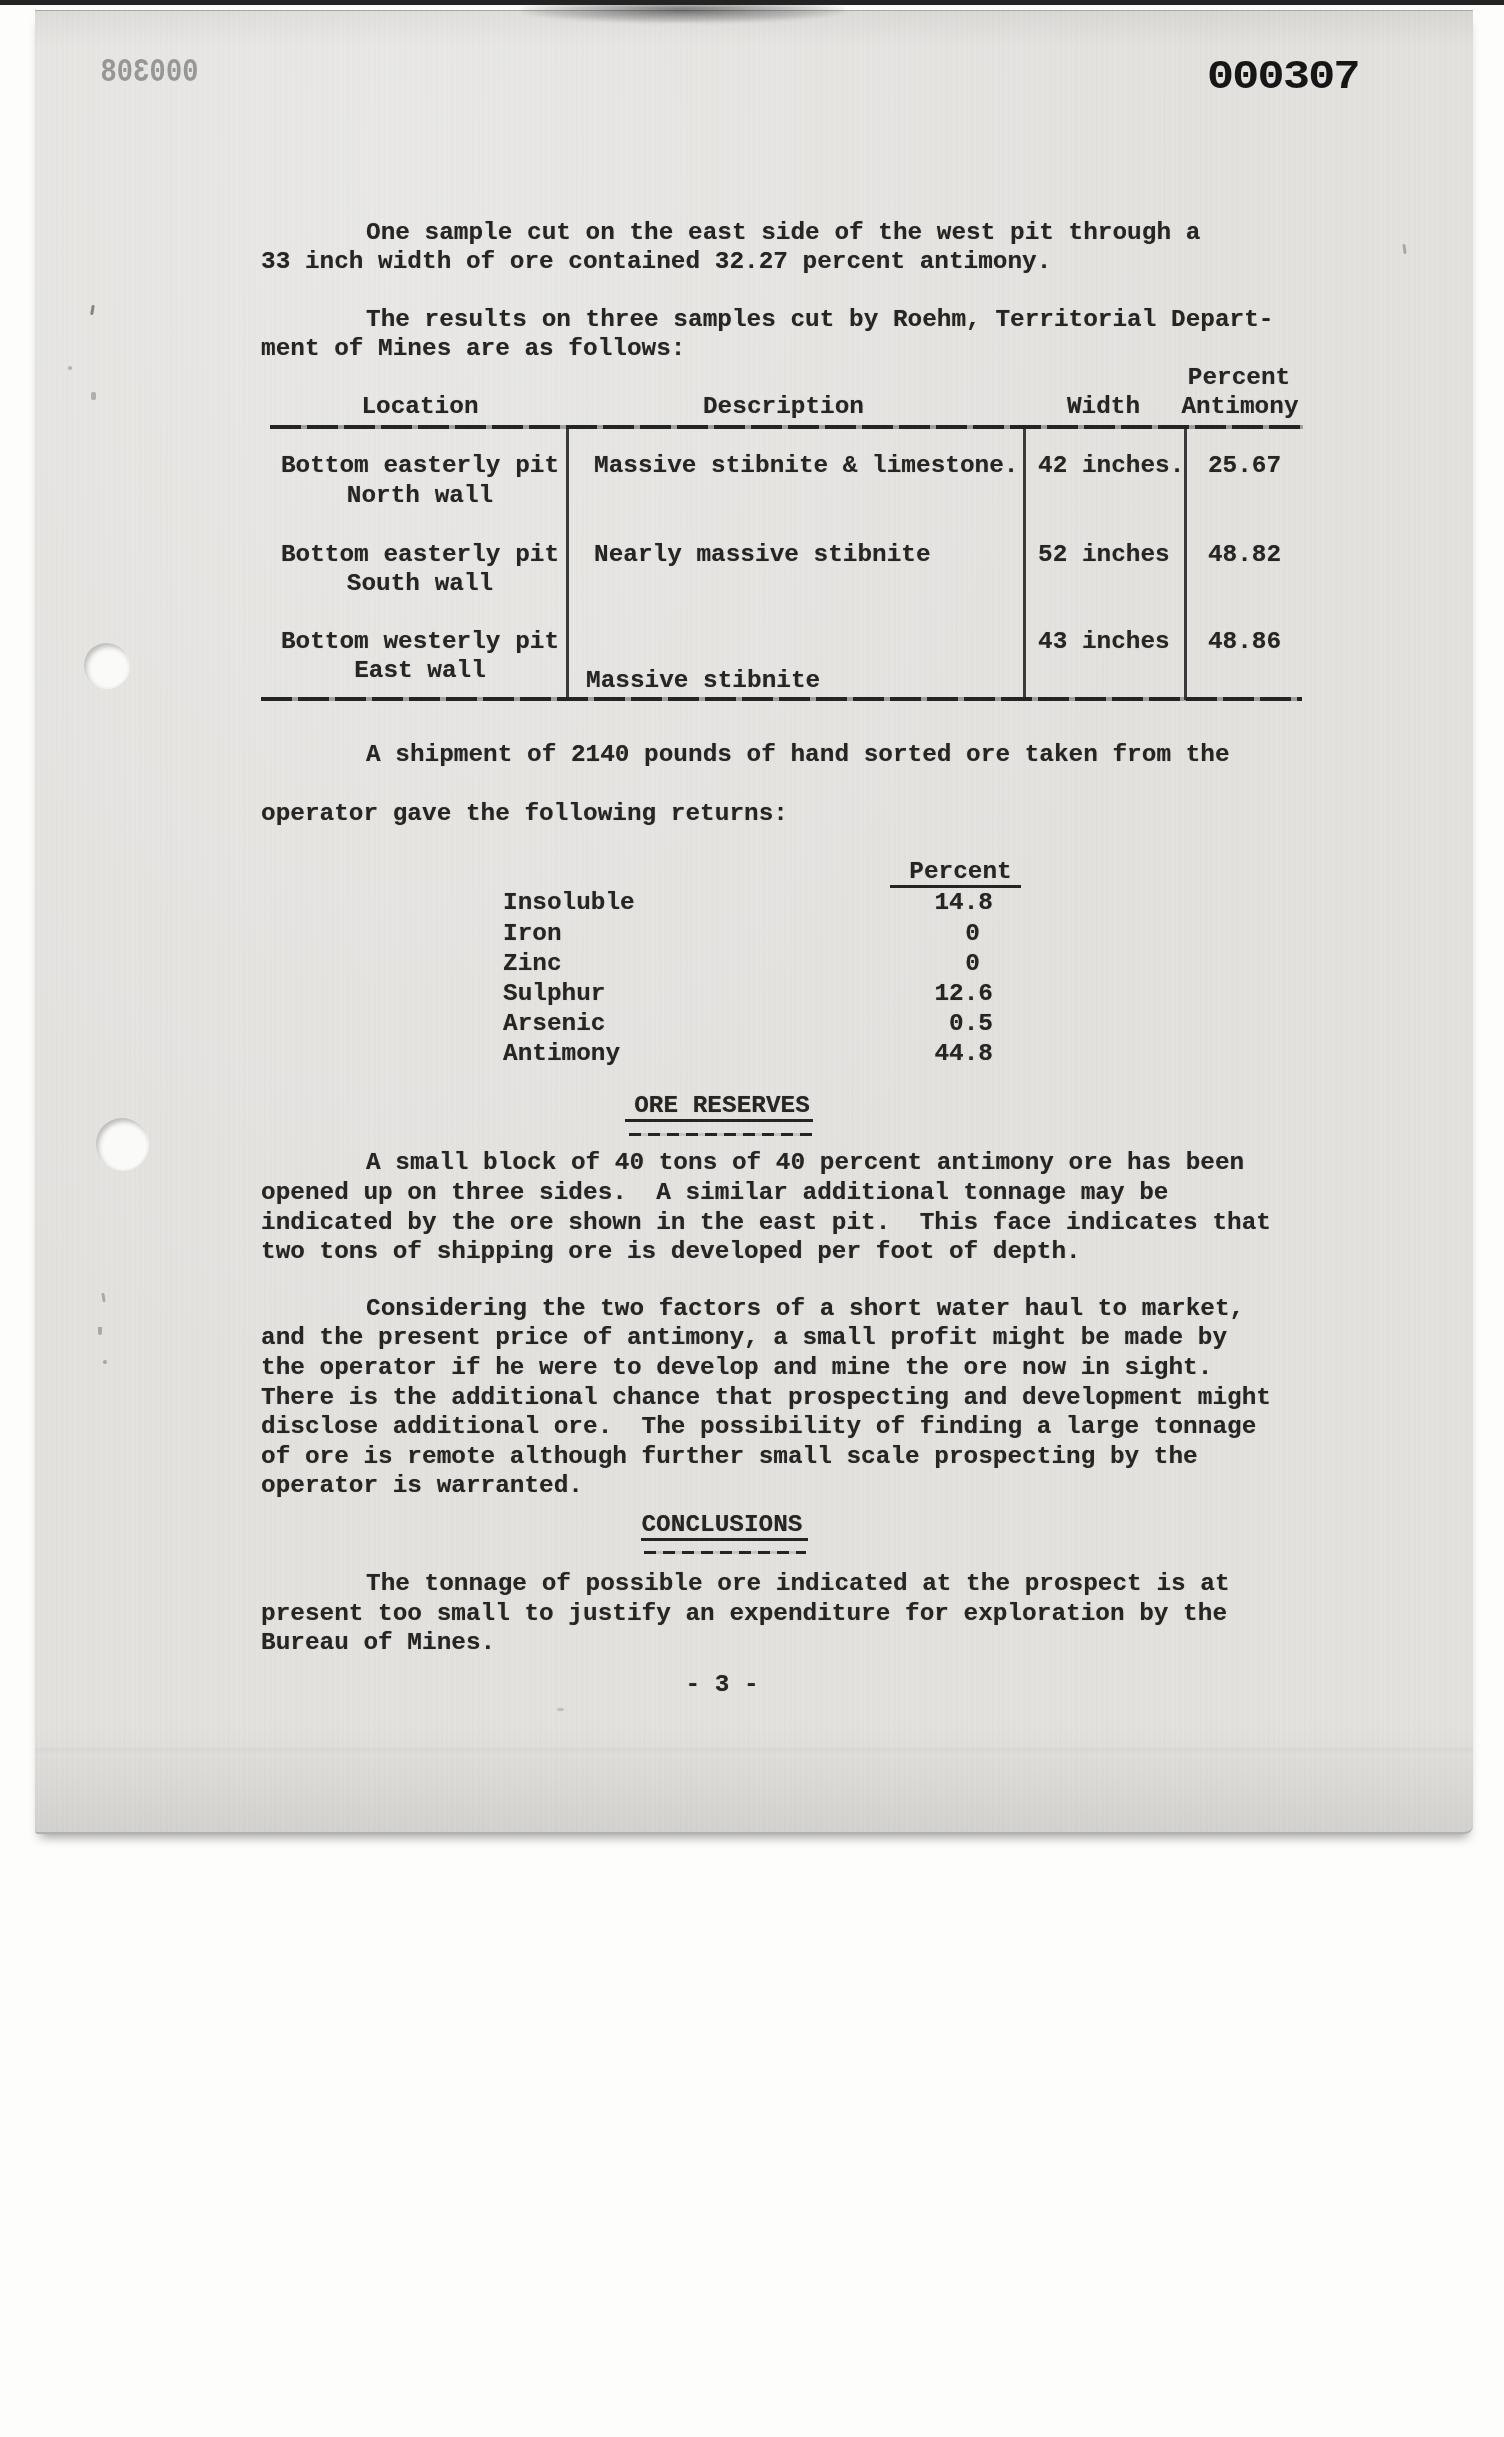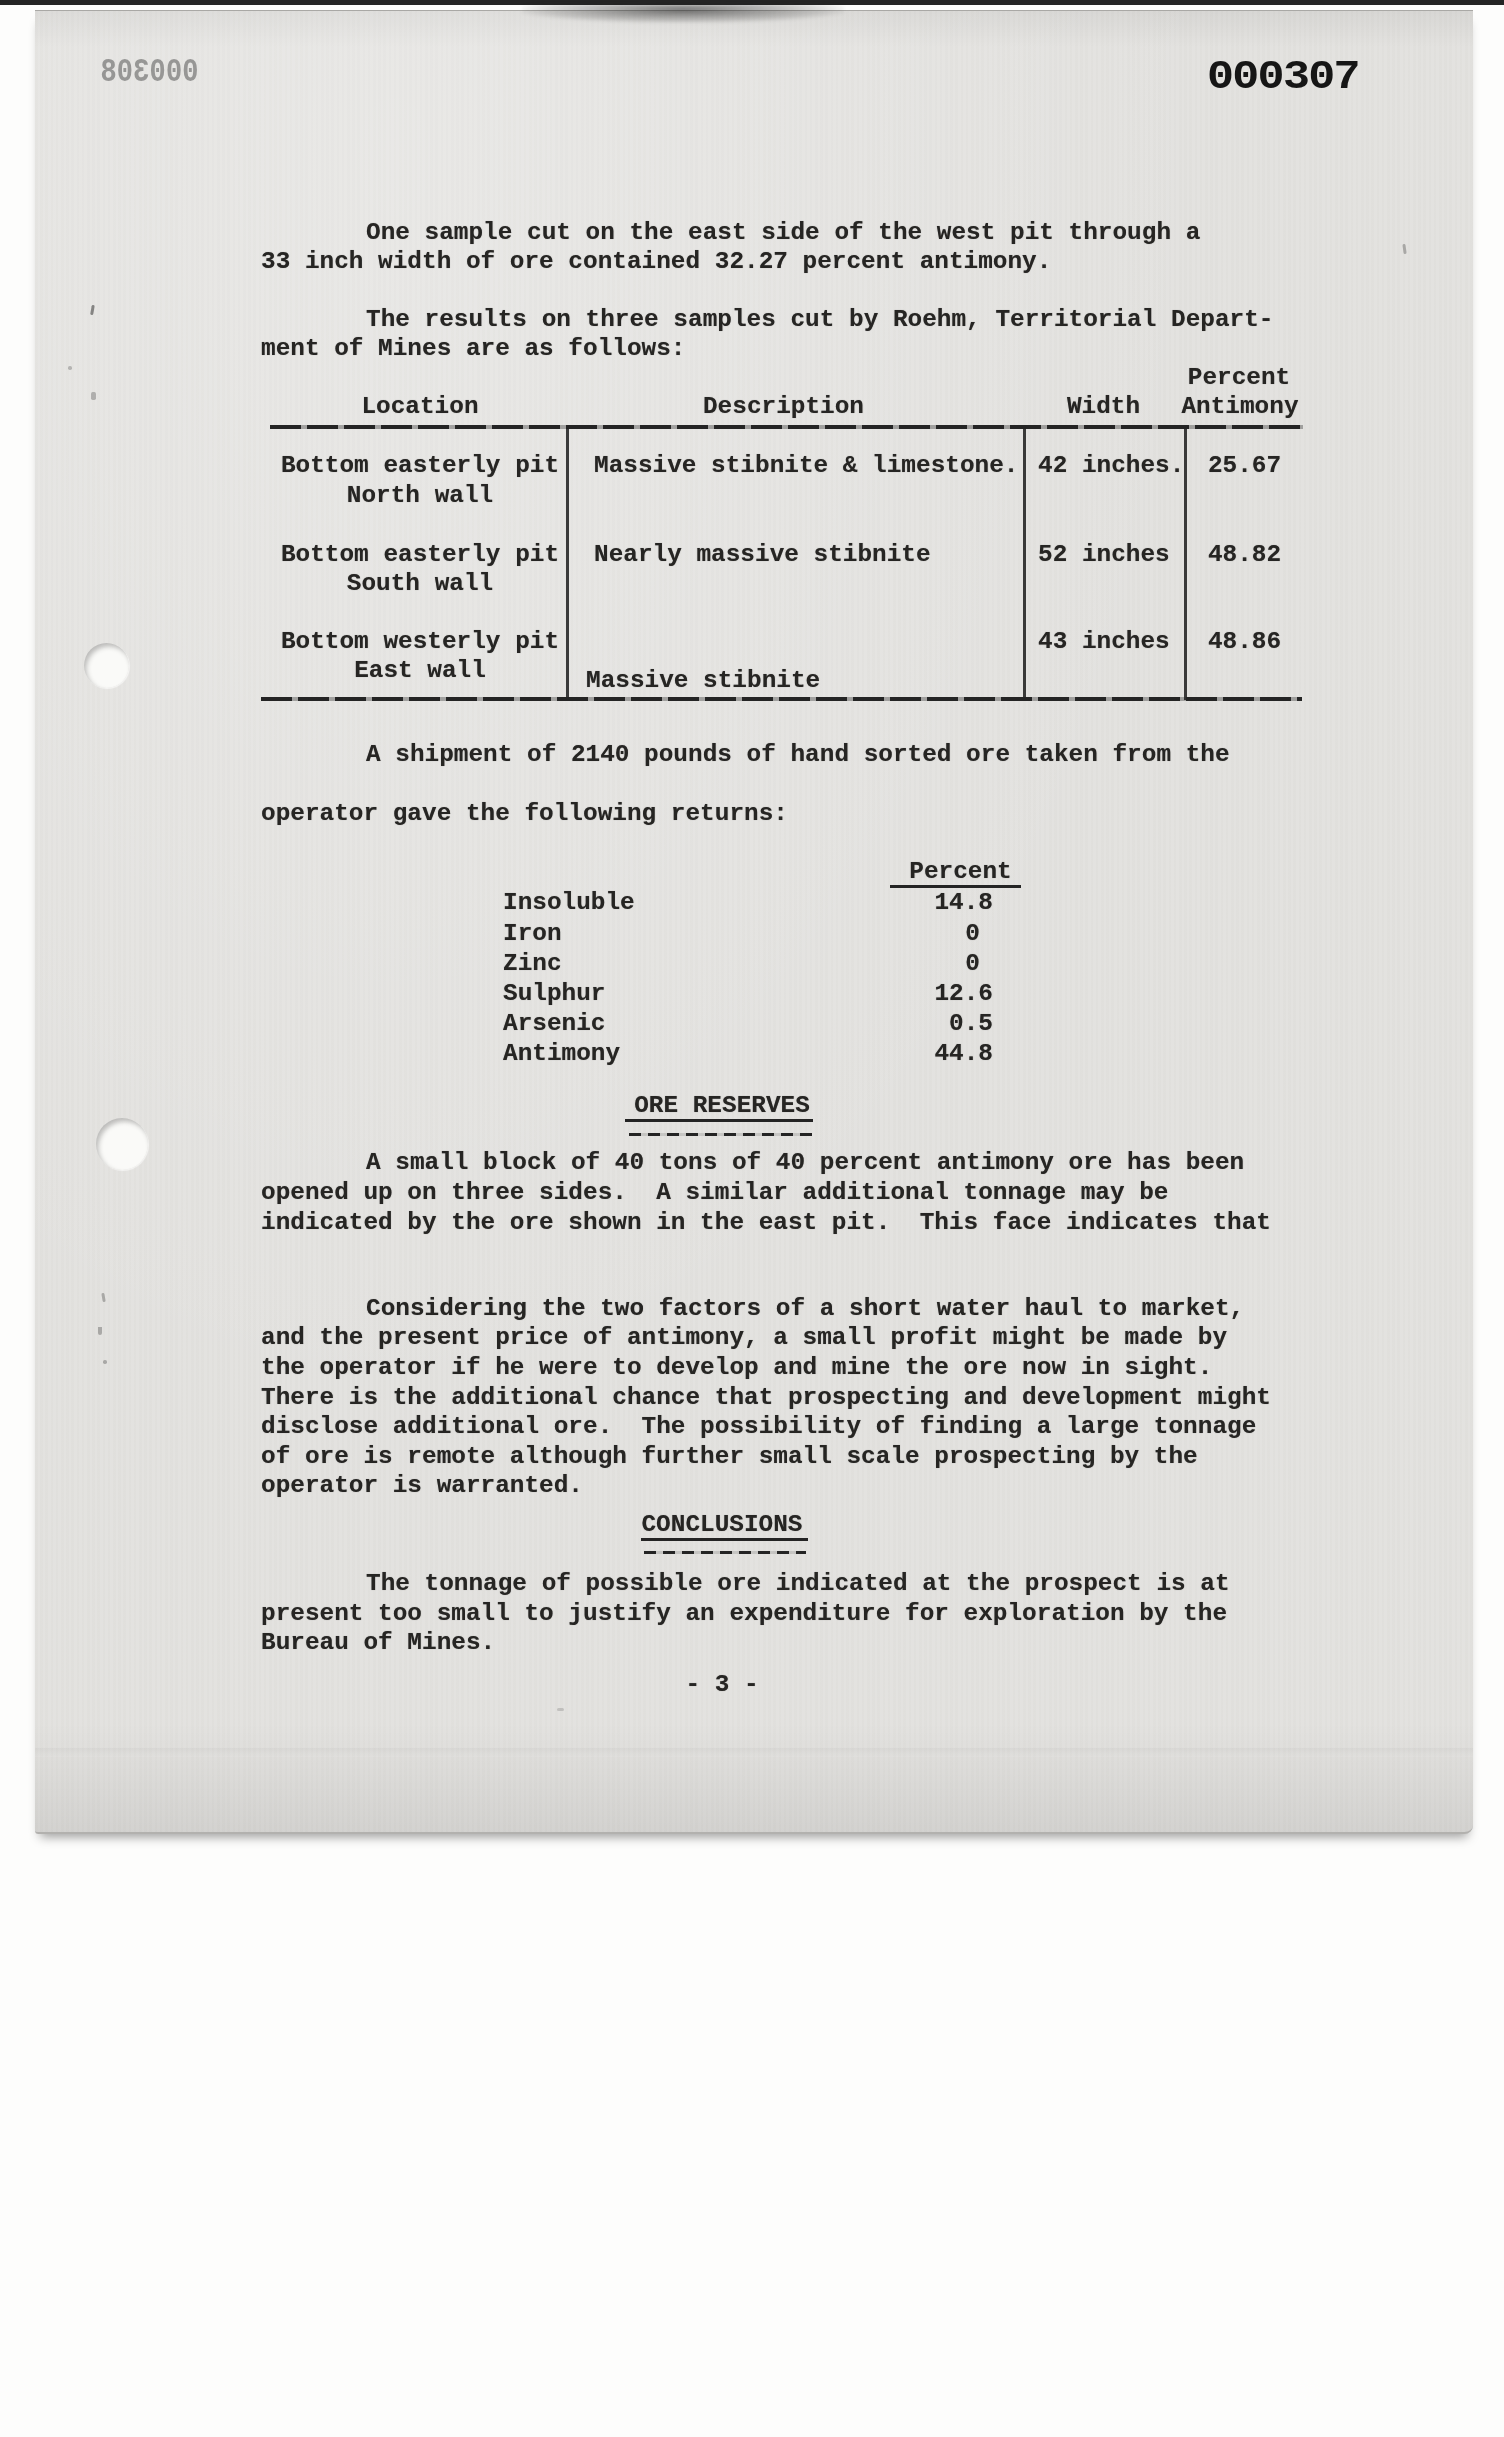--- a/index.html
+++ b/index.html
@@ -143,20 +143,21 @@
   <div class="tl" style="left:503px;top:1039px;">Antimony</div>
   <div class="tl rt" style="left:862px;top:1039px;width:131px;">44.8</div>
 
   <div class="tl tc" style="left:522px;top:1091px;width:400px;">ORE RESERVES</div>
   <div class="headrule" style="left:625px;top:1119px;width:188px;"></div>
   <div class="dashrule" style="left:629px;top:1133px;width:183px;"></div>
 
   <div class="tl" style="left:366px;top:1148px;">A small block of 40 tons of 40 percent antimony ore has been</div>
   <div class="tl" style="left:261px;top:1178px;">opened up on three sides.  A similar additional tonnage may be</div>
   <div class="tl" style="left:261px;top:1208px;">indicated by the ore shown in the east pit.  This face indicates that</div>
+  <div class="tl" style="left:261px;top:1237px;">two tons of shipping ore is developed per foot of depth.</div>
 
   <div class="tl" style="left:366px;top:1294px;">Considering the two factors of a short water haul to market,</div>
   <div class="tl" style="left:261px;top:1323px;">and the present price of antimony, a small profit might be made by</div>
   <div class="tl" style="left:261px;top:1353px;text-align:center;">the operator if he were to develop and mine the ore now in sight.</div>
   <div class="tl" style="left:261px;top:1383px;text-align:center;">There is the additional chance that prospecting and development might</div>
   <div class="tl" style="left:261px;top:1412px;">disclose additional ore.  The possibility of finding a large tonnage</div>
   <div class="tl" style="left:261px;top:1442px;">of ore is remote although further small scale prospecting by the</div>
   <div class="tl" style="left:261px;top:1471px;">operator is warranted.</div>
 
   <div class="tl tc" style="left:522px;top:1510px;width:400px;">CONCLUSIONS</div>

